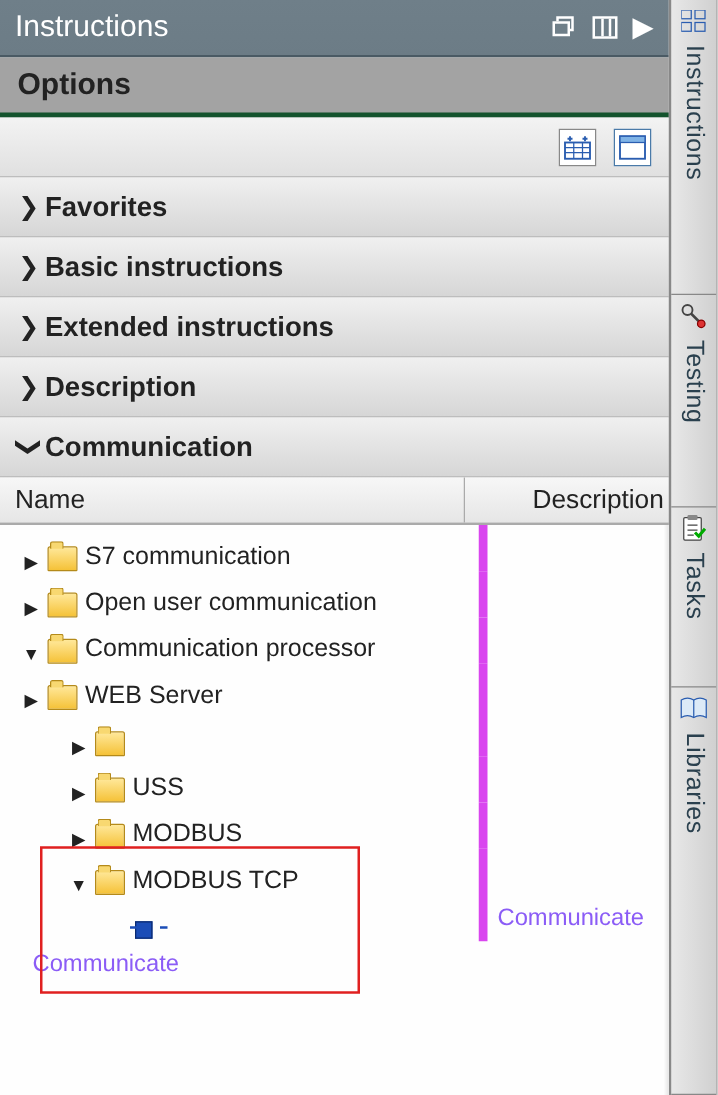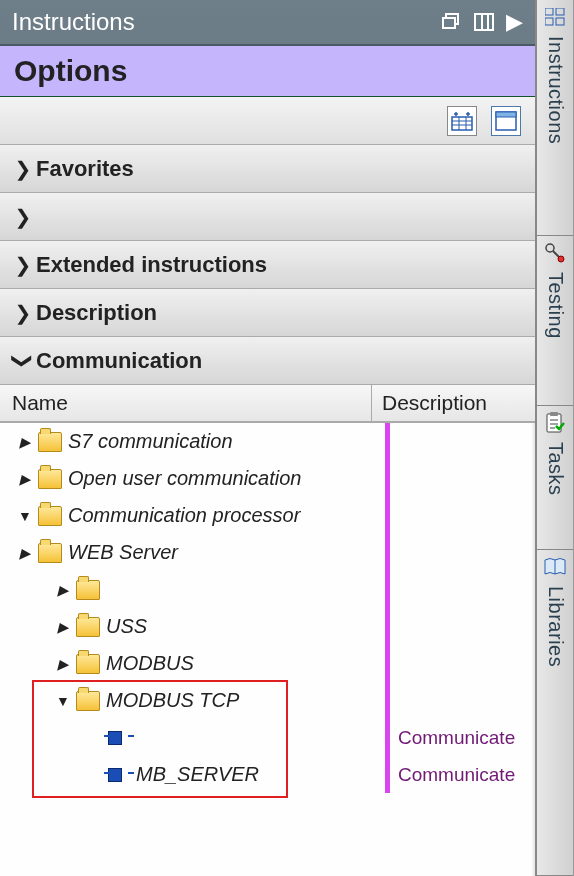--- a/index.html
+++ b/index.html
@@ -4,33 +4,33 @@
 <style>
   * { box-sizing: border-box; margin: 0; padding: 0; font-family: Arial, Helvetica, sans-serif; }
   body { width: 574px; height: 876px; background: #fff; display: flex; position: relative; border-right: 1px solid #999; }
   .main { flex: 1; display: flex; flex-direction: column; min-width: 0; }
   .sidetabs { width: 38px; display: flex; flex-direction: column; border-left: 2px solid #888; background: linear-gradient(to right,#e8e8e8,#d0d0d0); }
   .sidetab { flex: 0 0 auto; border-bottom: 1px solid #888; display: flex; flex-direction: column; align-items: center; padding: 6px 0 12px 0; }
   .sidetab .v { writing-mode: vertical-rl; font-size: 20px; color: #2a404e; padding-top: 4px; letter-spacing: 0.5px; }
   .sidetab .mini { width: 26px; height: 22px; margin-bottom: 4px; display:flex; align-items:center; justify-content:center; }
   .title-bar { background: linear-gradient(#6f7f89,#6c7c86); color: #fff; font-size: 24px; padding: 4px 12px; display: flex; align-items: center; justify-content: space-between; border-bottom: 2px solid #4a5a64; height:46px;}
   .title-icons { display:flex; align-items:center; gap:12px; }
-  .options-bar { background: #c4b5fd; border-bottom: 1px solid #14532d; padding: 8px 14px; font-size: 30px; color: #222; font-weight: bold; }
+  .options-bar { background: #a3a3a3; border-bottom: 4px solid #14532d; padding: 8px 14px; font-size: 24px; color: #222; font-weight: bold; }
   .tool-bar { background: linear-gradient(#f3f3f3,#e0e0e0); border-bottom: 1px solid #aaa; height: 48px; display:flex; justify-content:flex-end; align-items:center; padding: 0 14px; gap: 14px; }
   .tool-btn { width: 30px; height: 30px; border: 1px solid #888; background: #fff; display:flex; align-items:center; justify-content:center; }
   .collapsible { display:flex; align-items:center; height: 48px; padding: 0 10px; background: linear-gradient(#f0f0f0,#d6d6d6); border-bottom: 1px solid #aaa; }
   .collapsible .arrow { width: 26px; text-align:center; font-size: 20px; color:#222; }
   .collapsible .label { font-size: 22px; font-weight: bold; color: #222; }
-  .columns-head { display:flex; border-bottom: 2px solid #aaa; background: linear-gradient(#f7f7f7,#e6e6e6); }
+  .columns-head { display:flex; border-bottom: 2px solid #aaa; background: linear-gradient(#f7f7f7,#e6e6e6); gap: 44px; }
   .col-name { flex: 0 0 372px; padding: 6px 12px; font-size: 21px; color:#222; border-right:1px solid #aaa; }
   .col-desc { flex: 1; padding: 6px 10px; font-size: 21px; color:#222; }
   .tree { flex:1; position: relative; overflow:hidden; background:#fefefe; }
   .row { display:flex; align-items:center; height: 37px; padding-left: 18px; position: relative; }
-  .row .cell-name { flex: 0 0 372px; display:flex; align-items:center; gap:6px; min-width:0; border-right: 5px solid #d946ef; height: 100%; font-style: italic; }
-  .row .cell-desc { flex:1; padding-left: 8px; font-size: 19px; color:#701a75; white-space:nowrap; overflow:hidden; }
+  .row .cell-name { flex: 0 0 372px; display:flex; align-items:flex-end; gap:6px; min-width:0; border-right: 7px solid #d946ef; height: 100%; }
+  .row .cell-desc { flex:1; padding-left: 8px; font-size: 19px; color:#8b5cf6; white-space:nowrap; overflow:hidden; }
   .sel .cell-desc { background:#e0ebf3; }
   .tri { width: 14px; display:inline-block; font-size:14px; color:#222; text-align:center; }
   .tri.right::before { content:"▶"; }
   .tri.down::before { content:"▼"; }
   .folder { width: 24px; height: 20px; background: linear-gradient(#ffe89a,#f5c238); border: 1px solid #b48a1a; border-radius: 2px 2px 1px 1px; position:relative; }
   .folder::before { content:""; position:absolute; top:-5px; left:1px; width:9px; height:5px; background:#f8d871; border:1px solid #b48a1a; border-bottom:none; border-radius:2px 2px 0 0; }
   .block-icon { width: 22px; height: 18px; position: relative; display:flex; align-items:center; }
   .block-icon .blue { width:14px; height:14px; background:#1b4db7; border:1px solid #0a2a70; }
   .block-icon .pin { position:absolute; top:6px; width:6px; height:2px; background:#1b4db7; }
   .block-icon .pin.l { left:-4px; }
@@ -83,20 +83,21 @@
       </svg>
     </div>
   </div>
 
   <div class="collapsible">
     <span class="arrow">❯</span>
     <span class="label">Favorites</span>
   </div>
   <div class="collapsible">
     <span class="arrow">❯</span>
+    <span class="label">Basic instructions</span>
   </div>
   <div class="collapsible">
     <span class="arrow">❯</span>
     <span class="label">Extended instructions</span>
   </div>
   <div class="collapsible">
     <span class="arrow">❯</span>
     <span class="label">Description</span>
   </div>
   <div class="collapsible">
@@ -178,29 +179,20 @@
         <span style="width:14px;"></span>
         <span class="block-icon">
             <span class="pin l"></span>
             <span class="blue"></span>
             <span class="pin r"></span>
           </span>
       </div>
       <div class="cell-desc">Communicate</div>
     </div>
     <div class="row">
-      <div class="cell-name ind2">
-        <span style="width:14px;"></span>
-        <span class="block-icon">
-            <span class="pin l"></span>
-            <span class="blue"></span>
-            <span class="pin r"></span>
-          </span>
-        <span class="node-label">MB_SERVER</span>
-      </div>
       <div class="cell-desc">Communicate</div>
     </div>
 
     <div class="highlight-red" style="left:32px; top:257px; width:256px; height:118px;"></div>
     <div class="scroll-shadow"></div>
   </div>
 </div>
 
 <div class="sidetabs">
   <div class="sidetab" style="flex:0 0 236px;">

